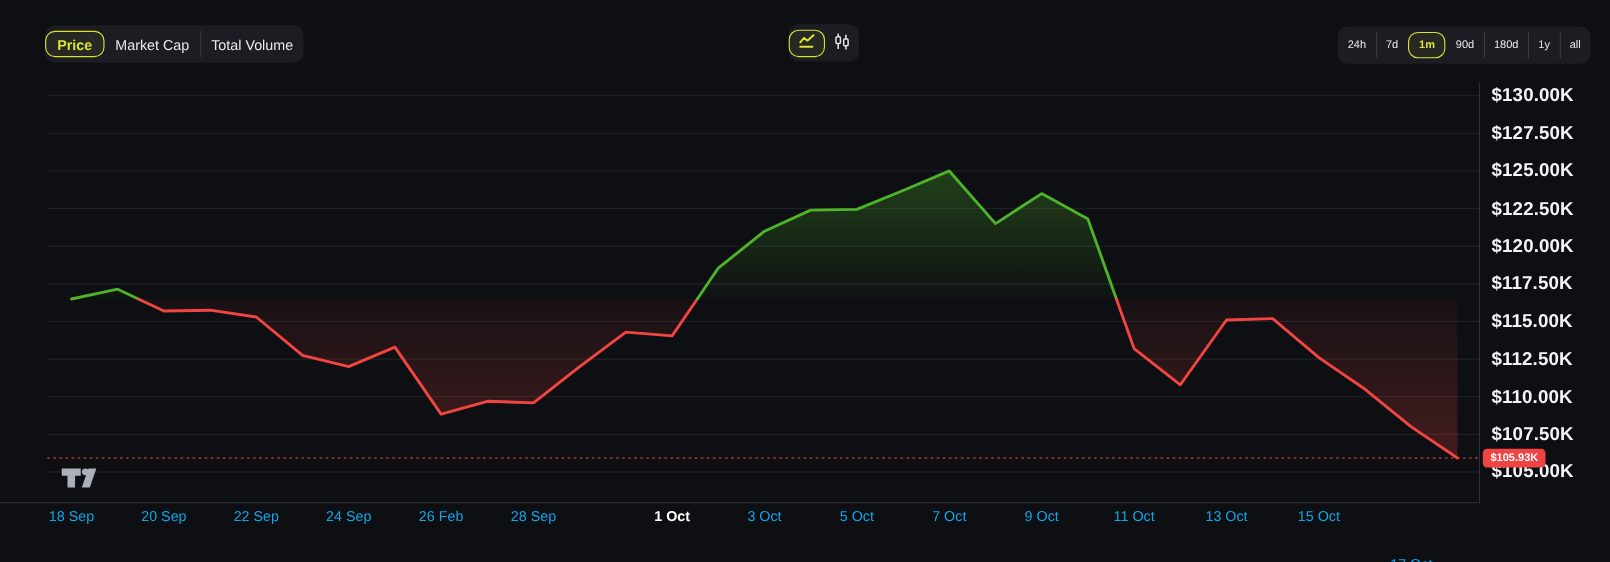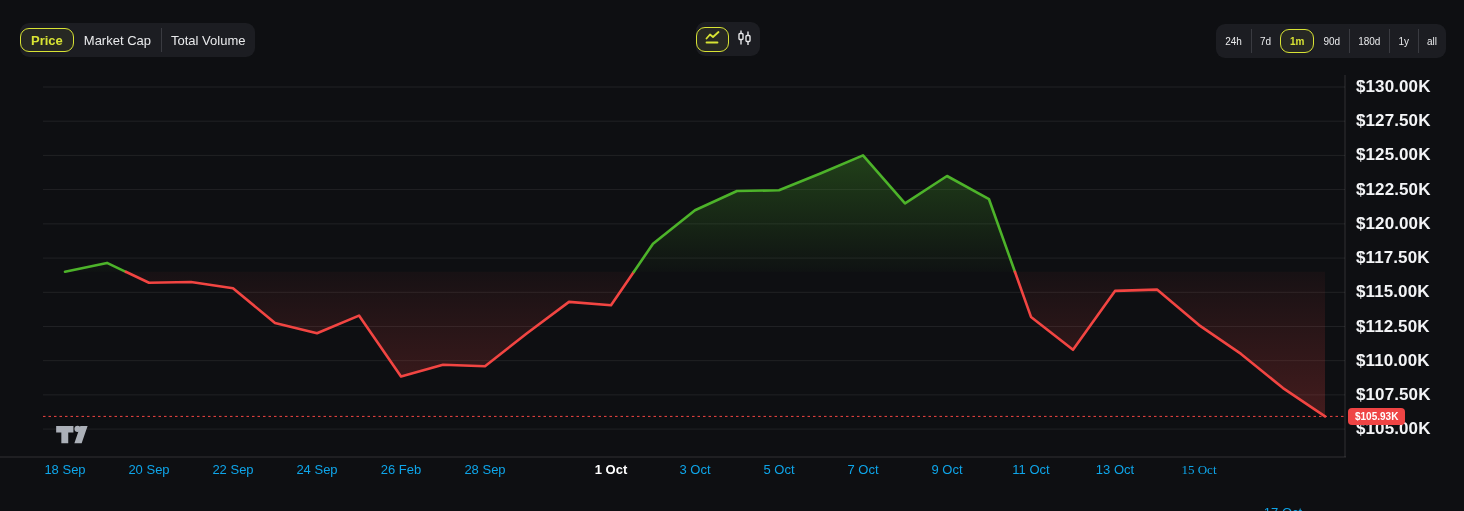--- a/index.html
+++ b/index.html
@@ -4,21 +4,21 @@
 <style>
   html,body{margin:0;padding:0;}
   body{
     width:1464px;height:511px;position:relative;overflow:hidden;
     background:var(--bg,#0e0f12);
     font-family:"Liberation Sans",sans-serif;
   }
   
   .seg-group{
     position:absolute;display:flex;align-items:stretch;
-    background:#1c1d22;border-radius:9px;
+    background:#1c1d22;border-radius:9px;margin-left:21px;
   }
   .seg{
     appearance:none;background:transparent;border:none;
     color:#e9eaec;font-family:"Liberation Sans",sans-serif;font-size:13px;
     padding:0 10px;height:34px;display:flex;align-items:center;justify-content:center;
     cursor:pointer;position:relative;white-space:nowrap;
   }
   .seg + .seg::before{
     content:"";position:absolute;left:0;top:5px;bottom:5px;width:1px;background:#3a3b41;
   }
@@ -148,21 +148,21 @@
     <div class="xlabel" style="left: 317px;">24 Sep</div>
     <div class="xlabel" style="left: 401px;">26 Feb</div>
     <div class="xlabel" style="left: 485px;">28 Sep</div>
     <div class="xlabel bold" style="left: 611px;">1 Oct</div>
     <div class="xlabel" style="left: 695px;">3 Oct</div>
     <div class="xlabel" style="left: 779px;">5 Oct</div>
     <div class="xlabel" style="left: 863px;">7 Oct</div>
     <div class="xlabel" style="left: 947px;">9 Oct</div>
     <div class="xlabel" style="left: 1031px;">11 Oct</div>
     <div class="xlabel" style="left: 1115px;">13 Oct</div>
-    <div class="xlabel" style="left: 1199px; font-family: Liberation Serif, serif;">15 Oct</div>
+    <div class="xlabel" style="left: 1199px;">15 Oct</div>
     <div class="xlabel" style="left: 1283px; margin-top: 43px;">17 Oct</div>
   </div>
 
 <div id="price-badge" style="top: 408px;">$105.93K</div>
 
 <div id="tv-logo">
   <svg width="35" height="23" viewBox="0 0 36 24" fill="#b9bec7">
     <path d="M2,3 H20 V10 H14.6 V21 H7.4 V10 H2 Z"></path>
     <circle cx="24.3" cy="6.2" r="3.2"></circle>
     <path d="M27.2,3 H34.8 L28.6,21 H21 Z"></path>

